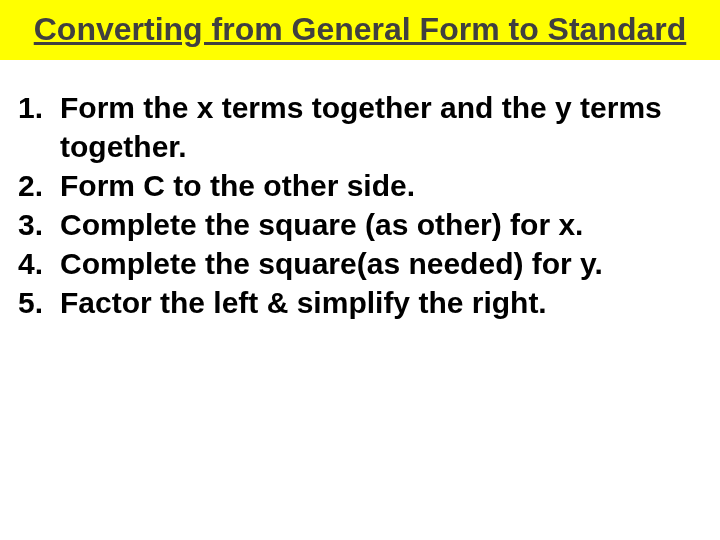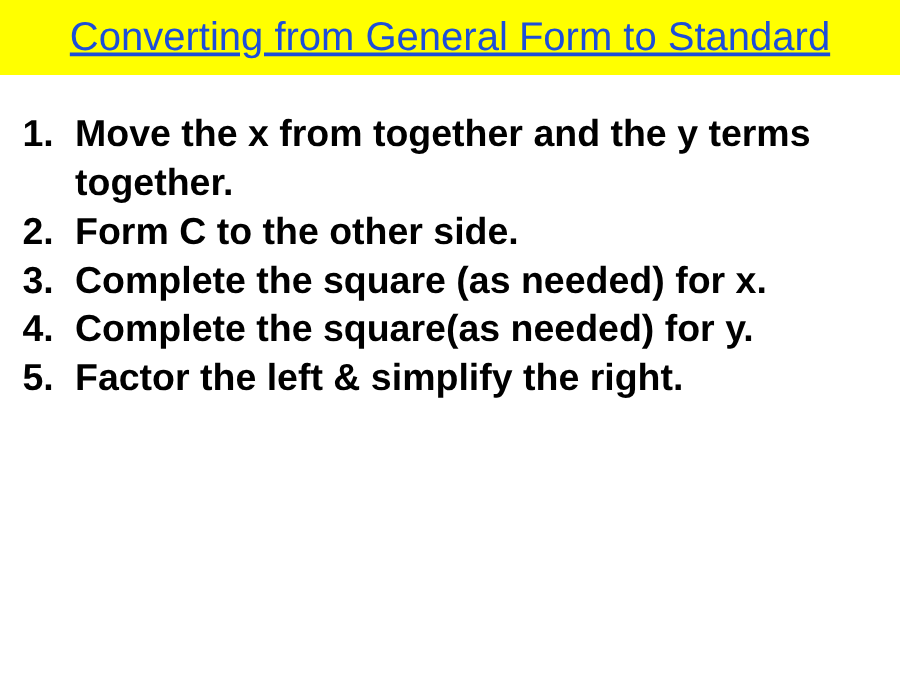--- a/index.html
+++ b/index.html
@@ -14,23 +14,23 @@
       font-family: Arial, Helvetica, sans-serif;
       overflow: hidden;
     }
     .title-bar {
       background: #ffff00;
       padding: 10px 20px 12px 20px;
       text-align: center;
     }
     .title-text {
       font-size: 32px;
-      font-weight: normal;
+      font-weight: bold;
       text-decoration: underline;
-      color: #1d4ed8;
+      color: #404040;
       line-height: 1.2;
     }
     .content {
       padding: 28px 18px 0 18px;
     }
     .list-item {
       display: flex;
       font-size: 30px;
       font-weight: bold;
       color: #000000;
@@ -48,29 +48,29 @@
 </head>
 <body>
 
 <div class="title-bar">
   <div class="title-text">Converting from General Form to Standard</div>
 </div>
 
 <div class="content">
   <div class="list-item">
     <div class="list-number">1.</div>
-    <div class="list-text">Move the x from together and the y terms together.</div>
+    <div class="list-text">Form the x terms together and the y terms together.</div>
   </div>
   <div class="list-item">
     <div class="list-number">2.</div>
     <div class="list-text">Form C  to the other side.</div>
   </div>
   <div class="list-item">
     <div class="list-number">3.</div>
-    <div class="list-text">Complete the square (as needed) for x.</div>
+    <div class="list-text">Complete the square (as other) for x.</div>
   </div>
   <div class="list-item">
     <div class="list-number">4.</div>
     <div class="list-text">Complete the square(as needed) for y.</div>
   </div>
   <div class="list-item">
     <div class="list-number">5.</div>
     <div class="list-text">Factor the left &amp; simplify the right.</div>
   </div>
 </div>

